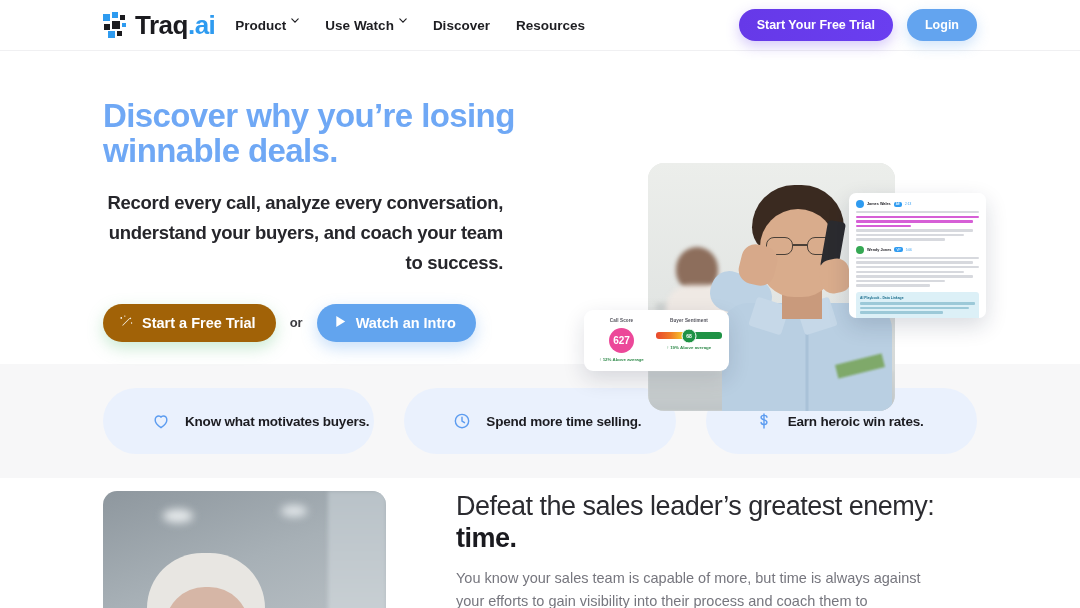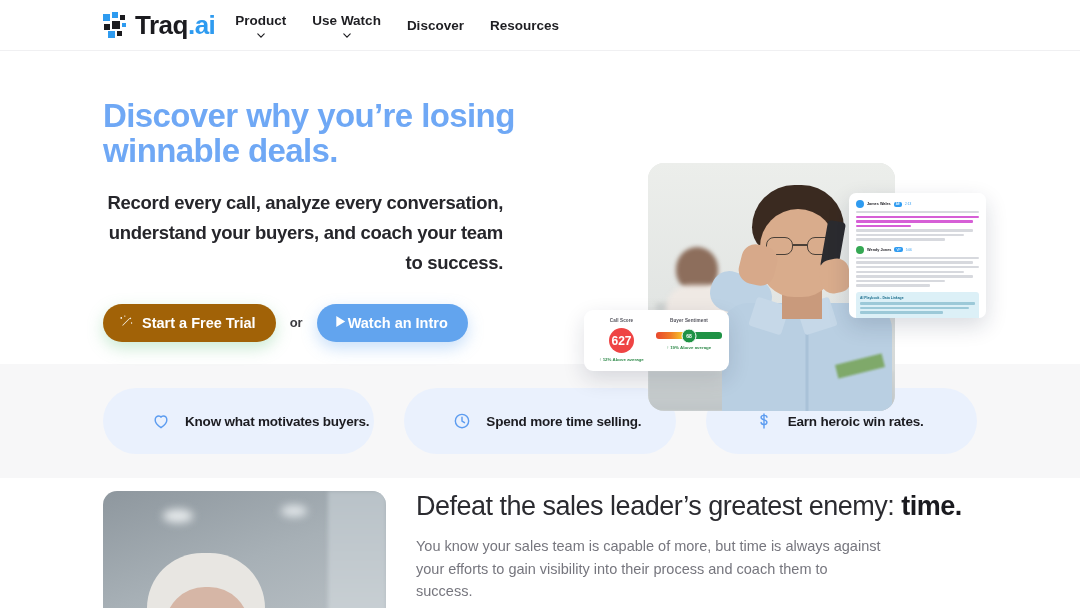--- a/index.html
+++ b/index.html
@@ -27,23 +27,22 @@
   .logo-mark { width: 30px; height: 26px; display:block; }
   .logo-text {
     font-size: 26px; font-weight: bold; letter-spacing: -0.5px;
     color: #1b1b1f; line-height: 1;
   }
   .logo-text .ai { color: #2e9bf0; }
 
   .nav-links { display: flex; align-items: center; gap: 26px; margin-left: 20px; }
   .nav-link {
     font-size: 13.5px; font-weight: bold; color: #1e1e22;
-    display: flex; align-items: center; gap: 5px; cursor: pointer;
+    display: flex; gap: 5px; cursor: pointer;
     white-space: nowrap;
-    flex-direction: column;
   }
   .chev { width: 8px; height: 5px; display:block; }
 
   .nav-actions { margin-left: auto; display: flex; align-items: center; gap: 14px; }
   .btn-trial-top {
     background: linear-gradient(90deg,#6639e8,#6a3ef0);
     color:#fff; font-size:12.5px; font-weight:bold;
     padding: 9px 18px; border-radius: 20px; border: none; cursor: pointer;
     box-shadow: 0 5px 14px rgba(102,57,232,0.28);
     white-space: nowrap;
@@ -77,21 +76,21 @@
   .hero-cta { margin-top: 26px; display: flex; align-items: center; gap: 14px; }
   .btn-green {
     background: #a16207; color:#fff; border:none; cursor:pointer;
     font-size:14.5px; font-weight:bold; padding: 10px 20px 10px 16px;
     border-radius: 22px; display:flex; align-items:center; gap:8px;
     box-shadow: 0 6px 16px rgba(102,194,129,0.35);
   }
   .btn-blue {
     background: #62a4ee; color:#fff; border:none; cursor:pointer;
     font-size:14.5px; font-weight:bold; padding: 10px 20px 10px 16px;
-    border-radius: 22px; display:flex; align-items:center; 
+    border-radius: 22px; display:flex; align-items:center; gap:8px;
     box-shadow: 0 6px 16px rgba(98,164,238,0.35);
   }
   .or-text { font-size: 13px; font-weight: bold; color:#3b3b40; }
 
   
   .hero-right {
     position: absolute; left: 648px; top: 112px;
     width: 247px; height: 248px;
   }
   .photo-card {
@@ -188,22 +187,22 @@
   
   .metric-card {
     position:absolute; left:-64px; top:147px; width:145px;
     background:#fff; border-radius:9px; padding:8px 7px 9px;
     box-shadow: 0 8px 22px rgba(20,30,60,0.14);
     display:flex; gap:4px;
   }
   .metric-col { flex:1; text-align:center; }
   .metric-label { font-size:4.6px; color:#53535c; font-weight:bold; letter-spacing:0.1px; }
   .score-circle {
-    width:25px; height:25px; border-radius:50%; background:#ef4444;
-    color:#fff; font-size:12px; font-weight:bold;
+    width:25px; height:25px; border-radius:50%; background:#ec4899;
+    color:#fff; font-size:10px; font-weight:bold;
     display:flex; align-items:center; justify-content:center;
     margin: 5px auto 4px;
   }
   .gauge { margin: 9px auto 6px; width: 66px; height:7px; position:relative; }
   .gauge-bar {
     position:absolute; inset:0; border-radius:3px;
     background: linear-gradient(90deg,#e8482e 0%,#f07a28 22%,#f5c32a 40%,#1f9245 52%,#1f9245 100%);
   }
   .gauge-knob {
     position:absolute; left:50%; top:50%; transform:translate(-50%,-50%);
@@ -248,21 +247,21 @@
   .feat-card {
     flex:1; height: 66px; background:#eaf1fd; border-radius: 33px;
     display:flex; align-items:center; gap:14px; padding-left: 48px;
   }
   .feat-icon { width:20px; height:20px; flex:none; color:#5c9cf0; }
   .feat-text { font-size:13.5px; font-weight:bold; color:#1c1c21; letter-spacing:-0.2px; }
 
   
   .section2 {
     height: 130px; background:#ffffff;
-    padding: 0 103px; display:flex; gap: 30px; position:relative;
+    padding: 0 103px; display:flex; gap: 70px; position:relative;
   }
   .s2-photo {
     width: 283px; height: 200px; margin-top: 13px;
     border-radius: 14px; overflow:hidden; position:relative; flex:none;
     background: linear-gradient(160deg,#8e979e 0%,#a7b0b6 40%,#c3c9cd 100%);
   }
   .s2-bg-light {
     position:absolute; left:60px; top:18px; width:30px; height:14px;
     border-radius:50%; background:#e4e8ea; filter: blur(4px);
   }
@@ -336,20 +335,24 @@
 
     <div class="nav-link">
       <span>Discover</span>
     </div>
 
     <div class="nav-link">
       <span>Resources</span>
     </div>
   </div>
 
+  <div class="nav-actions">
+    <button class="btn-trial-top">Start Your Free Trial</button>
+    <button class="btn-login">Login</button>
+  </div>
 </div>
 
 <div class="hero">
 
   <div class="hero-left">
     <h1 class="hero-title">
       <span>Discover why you’re losing</span><br>
       <span>winnable deals.</span>
     </h1>
     <div class="hero-sub">Record every call, analyze every conversation, understand your buyers, and coach your team to success.</div>

